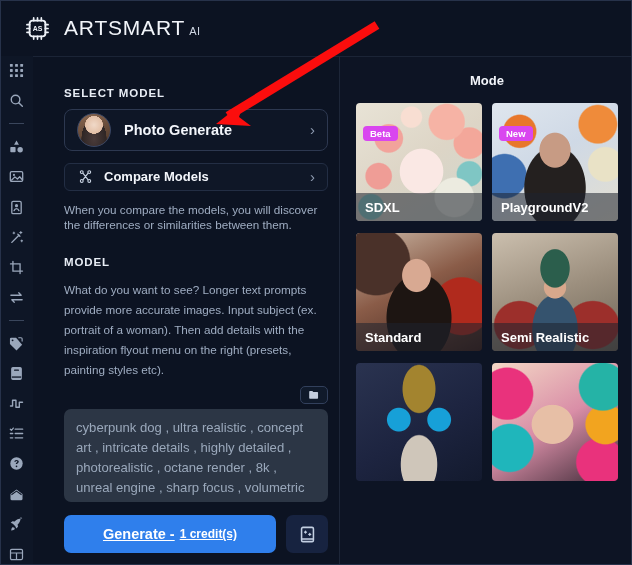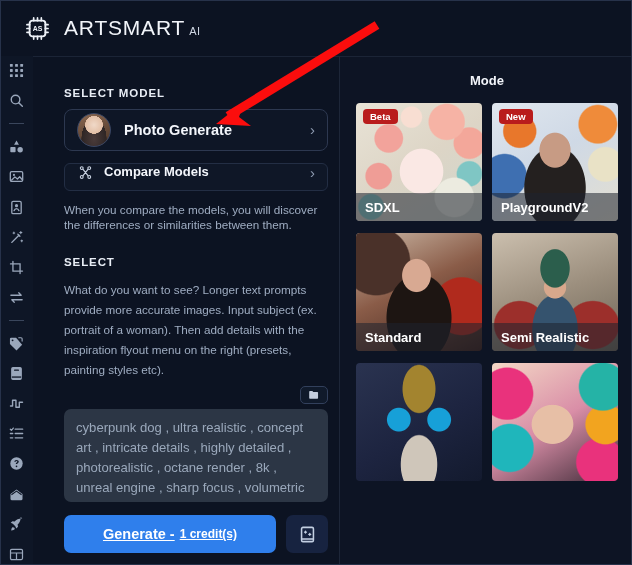--- a/index.html
+++ b/index.html
@@ -120,20 +120,21 @@
   }
   .chev { color: #8e9bb1; font-size: 15px; }
 
   .compare-btn {
     margin-top: 12px;
     height: 33px;
     background: #17203250;
     border: 1px solid #232e44;
     border-radius: 6px;
     display: flex;
+    align-items: center;
     padding: 0 12px;
     cursor: pointer;
   }
   .compare-ico { color: #c9d3e2; width: 17px; height: 17px; flex:0 0 17px; display:flex; align-items:center; justify-content:center;}
   .compare-label {
     margin-left: 10px;
     color: #f3f6fb;
     font-size: 13px;
     font-weight: bold;
     flex: 1 1 auto;
@@ -231,22 +232,22 @@
   .mode-card {
     position: relative;
     height: 118px;
     border-radius: 4px;
     overflow: hidden;
     cursor: pointer;
   }
   .mode-thumb { position: absolute; inset: 0; }
   .badge {
     position: absolute;
-    top: 6px; left: 7px;
-    background: #b91c1c;
+    top: 23px; left: 7px;
+    background: #d946ef;
     color: #ffffff;
     font-size: 9.5px;
     font-weight: bold;
     padding: 2px 7px;
     border-radius: 4px;
     z-index: 3;
   }
   .card-caption {
     position: absolute;
     left: 0; right: 0; bottom: 0;
@@ -517,21 +518,21 @@
               <circle cx="12" cy="12.7" r="1.5"></circle>
             <path d="M5.4 4.6l5.2 6.8M10.6 4.6L5.4 11.4"></path>
           </svg>
         </div>
         <div class="compare-label">Compare Models</div>
         <div class="chev">›</div>
       </div>
 
       <div class="helper-text">When you compare the models, you will discover the differences or similarities between them.</div>
 
-      <div class="section-label">SELECT</div>
+      <div class="section-label">MODEL</div>
 
       <div class="prompt-help">What do you want to see? Longer text prompts provide more accurate images. Input subject (ex. portrait of a woman). Then add details with the inspiration flyout menu on the right (presets, painting styles etc).</div>
 
       <div class="folder-row">
         <div class="folder-btn">
           <svg width="12" height="12" viewBox="0 0 16 16" fill="currentColor">
             <path d="M1.6 3.6a1 1 0 0 1 1-1h3.2l1.2 1.4h5.4a1 1 0 0 1 1 1v7a1 1 0 0 1-1 1H2.6a1 1 0 0 1-1-1v-8.4z"></path>
           </svg>
         </div>
       </div>

